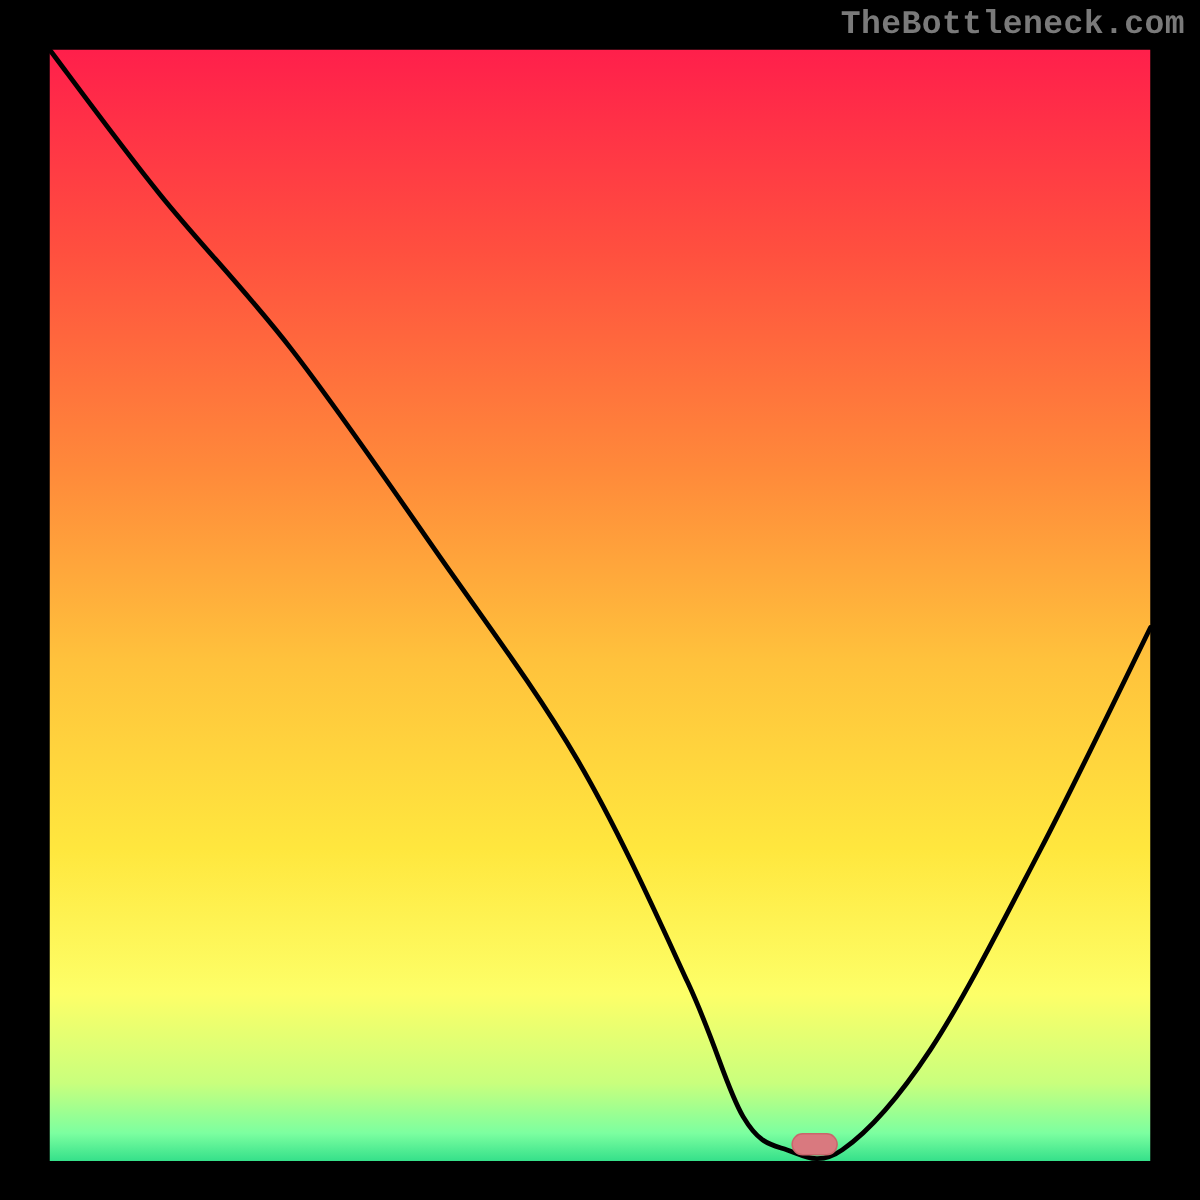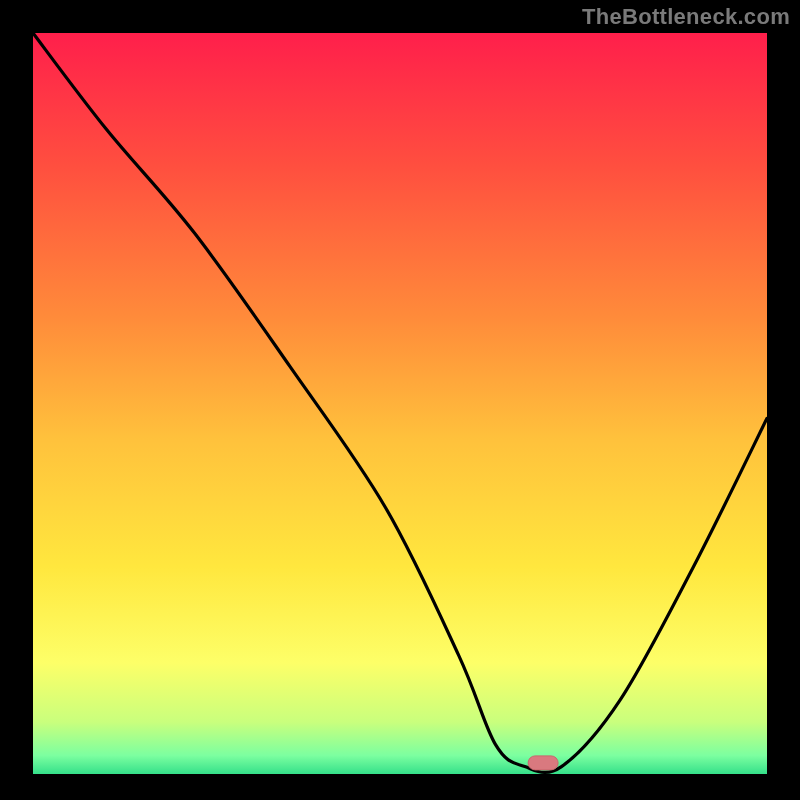--- a/index.html
+++ b/index.html
@@ -12,21 +12,21 @@
   }
   .stage {
     position: relative;
     width: 800px;
     height: 800px;
   }
   .watermark {
     position: absolute;
     top: 4px;
     right: 10px;
-    font-family: Liberation Sans, sans-serif;
+    font-family: Liberation Mono, monospace;
     font-size: 22px;
     font-weight: 600;
     color: #7a7a7a;
     letter-spacing: 0.3px;
     user-select: none;
   }
   svg { display: block; }
 </style>
 </head>
 <body>

